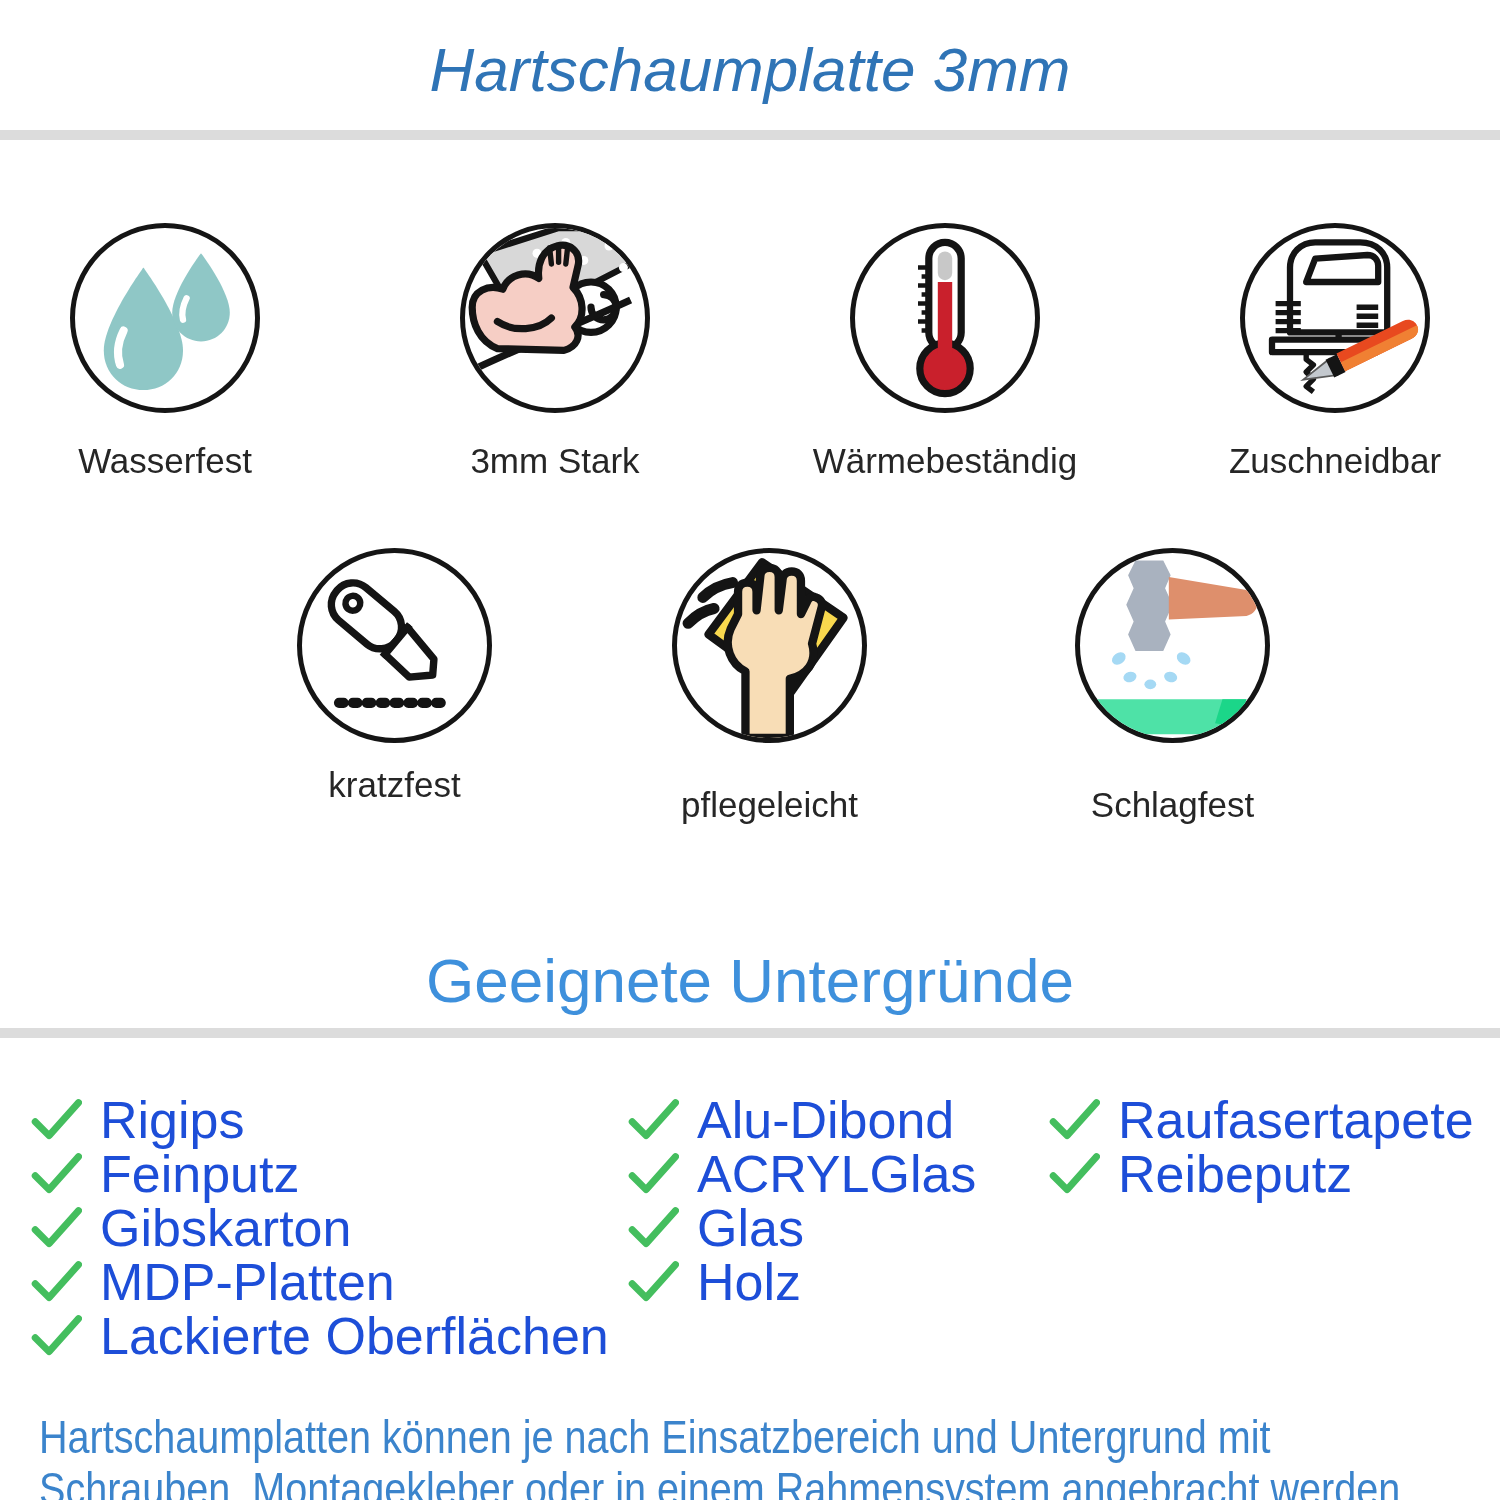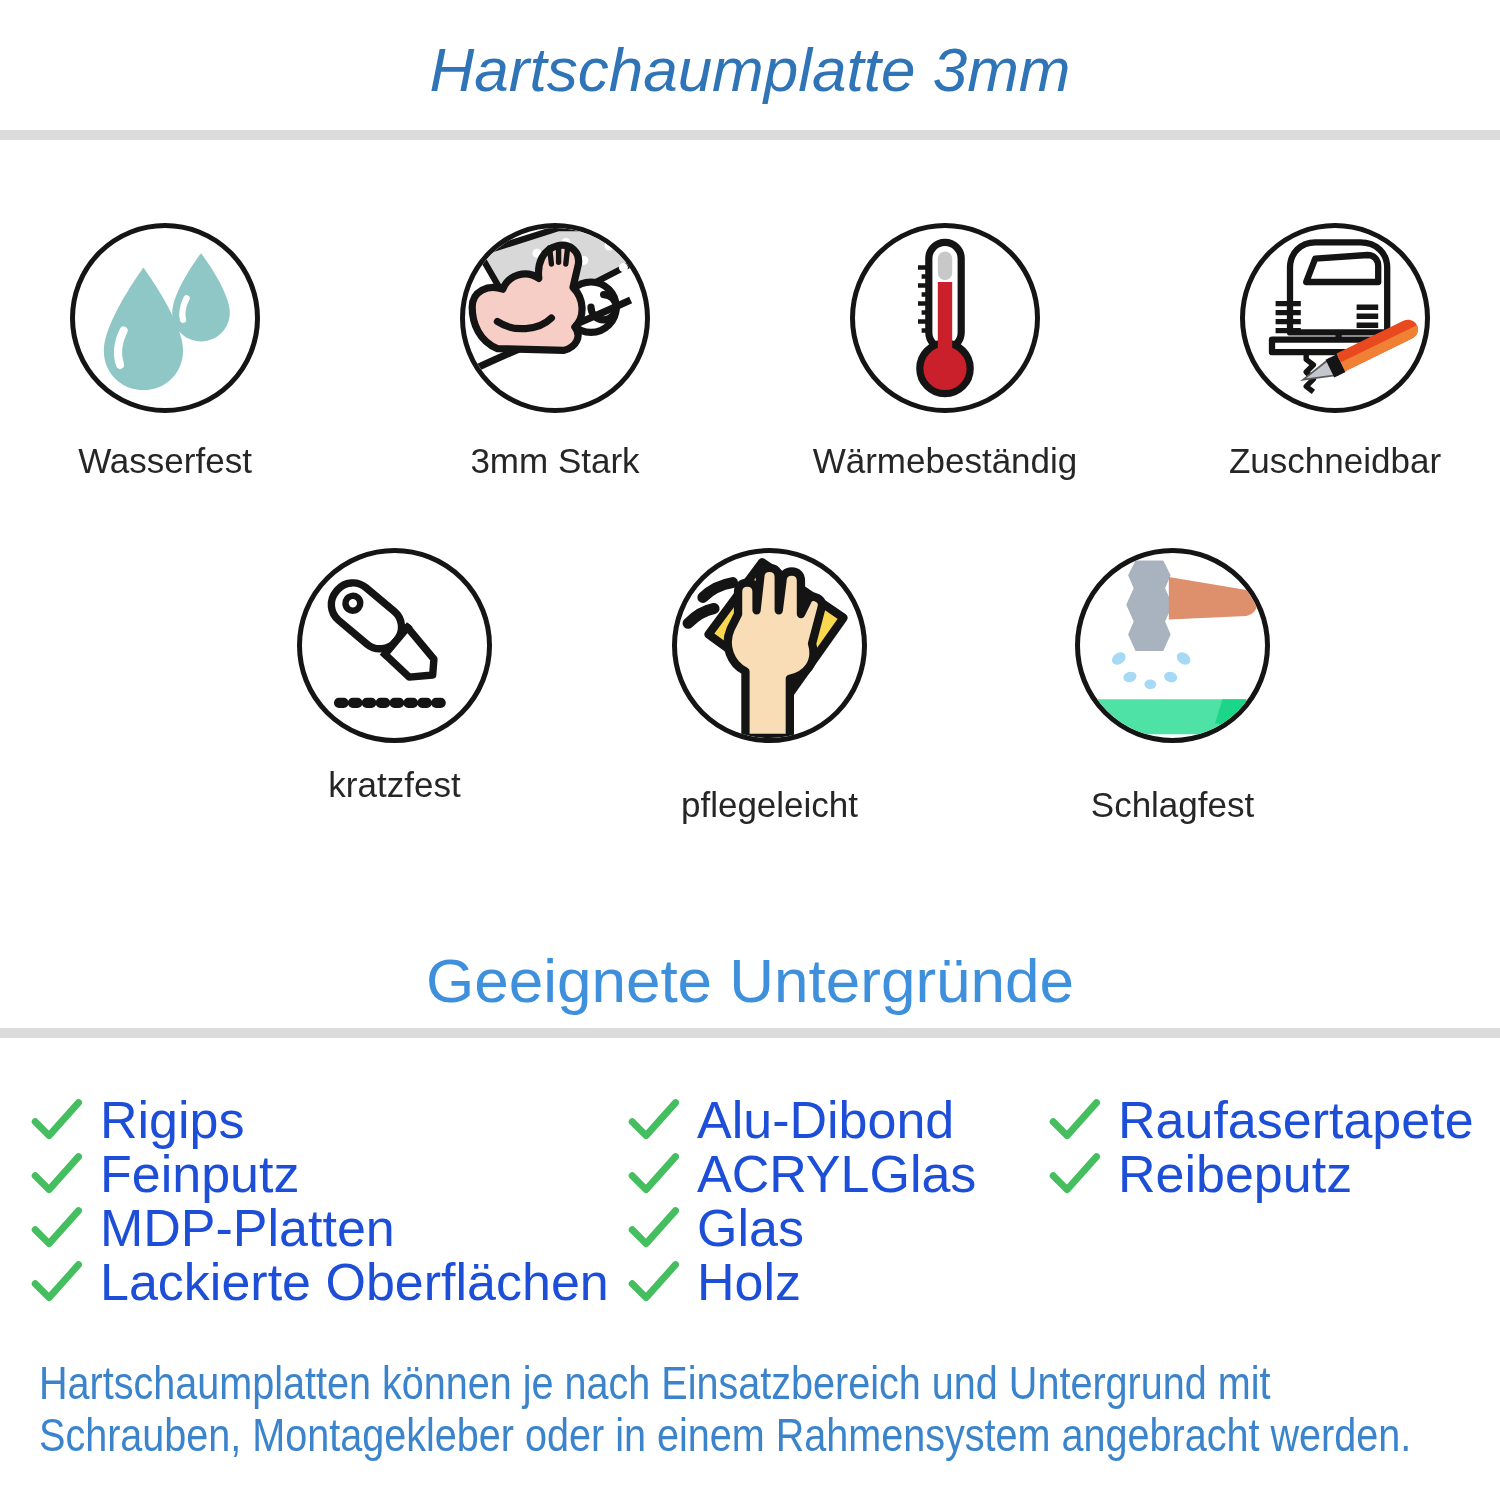--- a/index.html
+++ b/index.html
@@ -181,20 +181,26 @@
     <li>
       <svg class="check-icon" viewBox="0 0 60 50">
           <path d="M6 27 L22 43 L56 5" fill="none" stroke="#44BE5E" stroke-width="8" stroke-linecap="round" stroke-linejoin="round"></path>
         </svg>
       <span class="item-label">Feinputz</span>
       </li>
     <li>
       <svg class="check-icon" viewBox="0 0 60 50">
           <path d="M6 27 L22 43 L56 5" fill="none" stroke="#44BE5E" stroke-width="8" stroke-linecap="round" stroke-linejoin="round"></path>
         </svg>
+      <span class="item-label">Gibskarton</span>
+      </li>
+    <li>
+      <svg class="check-icon" viewBox="0 0 60 50">
+          <path d="M6 27 L22 43 L56 5" fill="none" stroke="#44BE5E" stroke-width="8" stroke-linecap="round" stroke-linejoin="round"></path>
+        </svg>
       <span class="item-label">MDP-Platten</span>
       </li>
     <li>
       <svg class="check-icon" viewBox="0 0 60 50">
           <path d="M6 27 L22 43 L56 5" fill="none" stroke="#44BE5E" stroke-width="8" stroke-linecap="round" stroke-linejoin="round"></path>
         </svg>
       <span class="item-label">Lackierte Oberflächen</span>
       </li>
   </ul>
 

